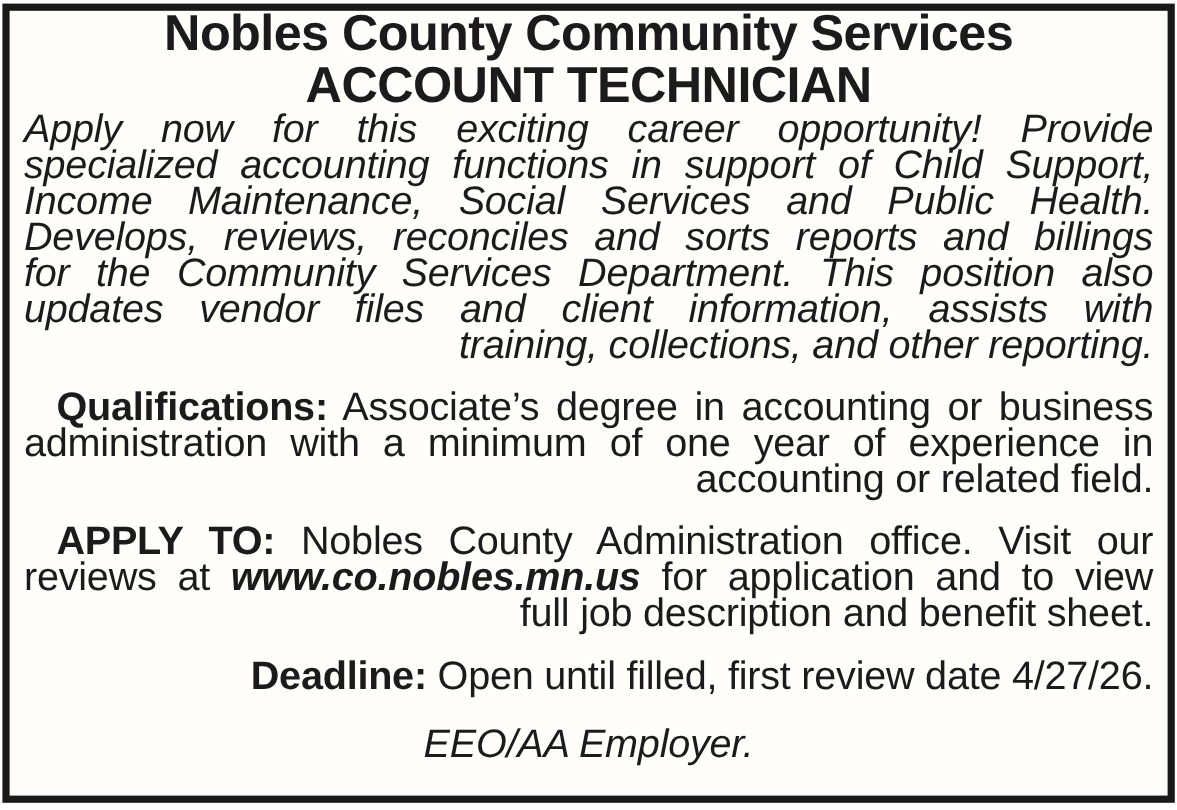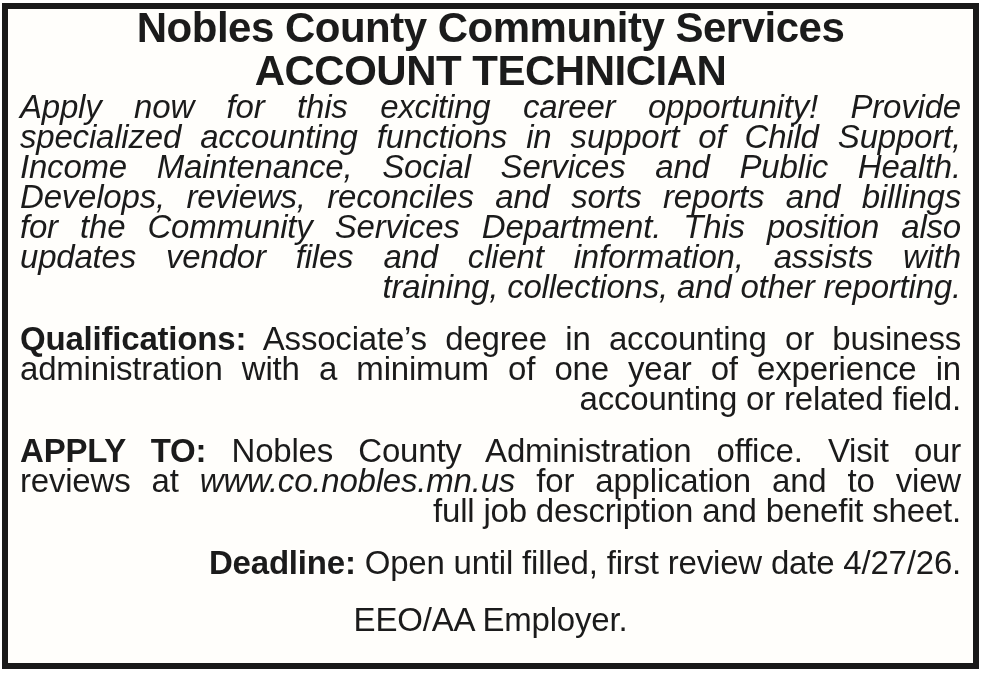--- a/index.html
+++ b/index.html
@@ -29,23 +29,23 @@
     font-size: 42px;
     line-height: 43px;
     letter-spacing: -0.5px;
     margin: 0;
   }
   .title.first { margin-top: -3px; }
   .para { margin: 22px 0 0 0; }
   .para.intro { margin-top: 0; font-style: italic; }
   .jline { text-align: justify; text-align-last: justify; }
   .lline { text-align: right; }
-  .b  { font-weight: bold; }
-  .bi { font-weight: normal; font-style: italic; }
-  .eeo { text-align: center; margin-top: 27px; }
+  .b  { font-weight: bold; margin-left: 27px; }
+  .bi { font-weight: bold; font-style: italic; }
+  .eeo { text-align: center; margin-top: 27px; font-style: italic; }
 </style>
 </head>
 <body>
 
 <div class="ad">
 
   <div class="title first">Nobles County Community Services</div>
   <div class="title">ACCOUNT TECHNICIAN</div>
 
   <div class="para intro">

